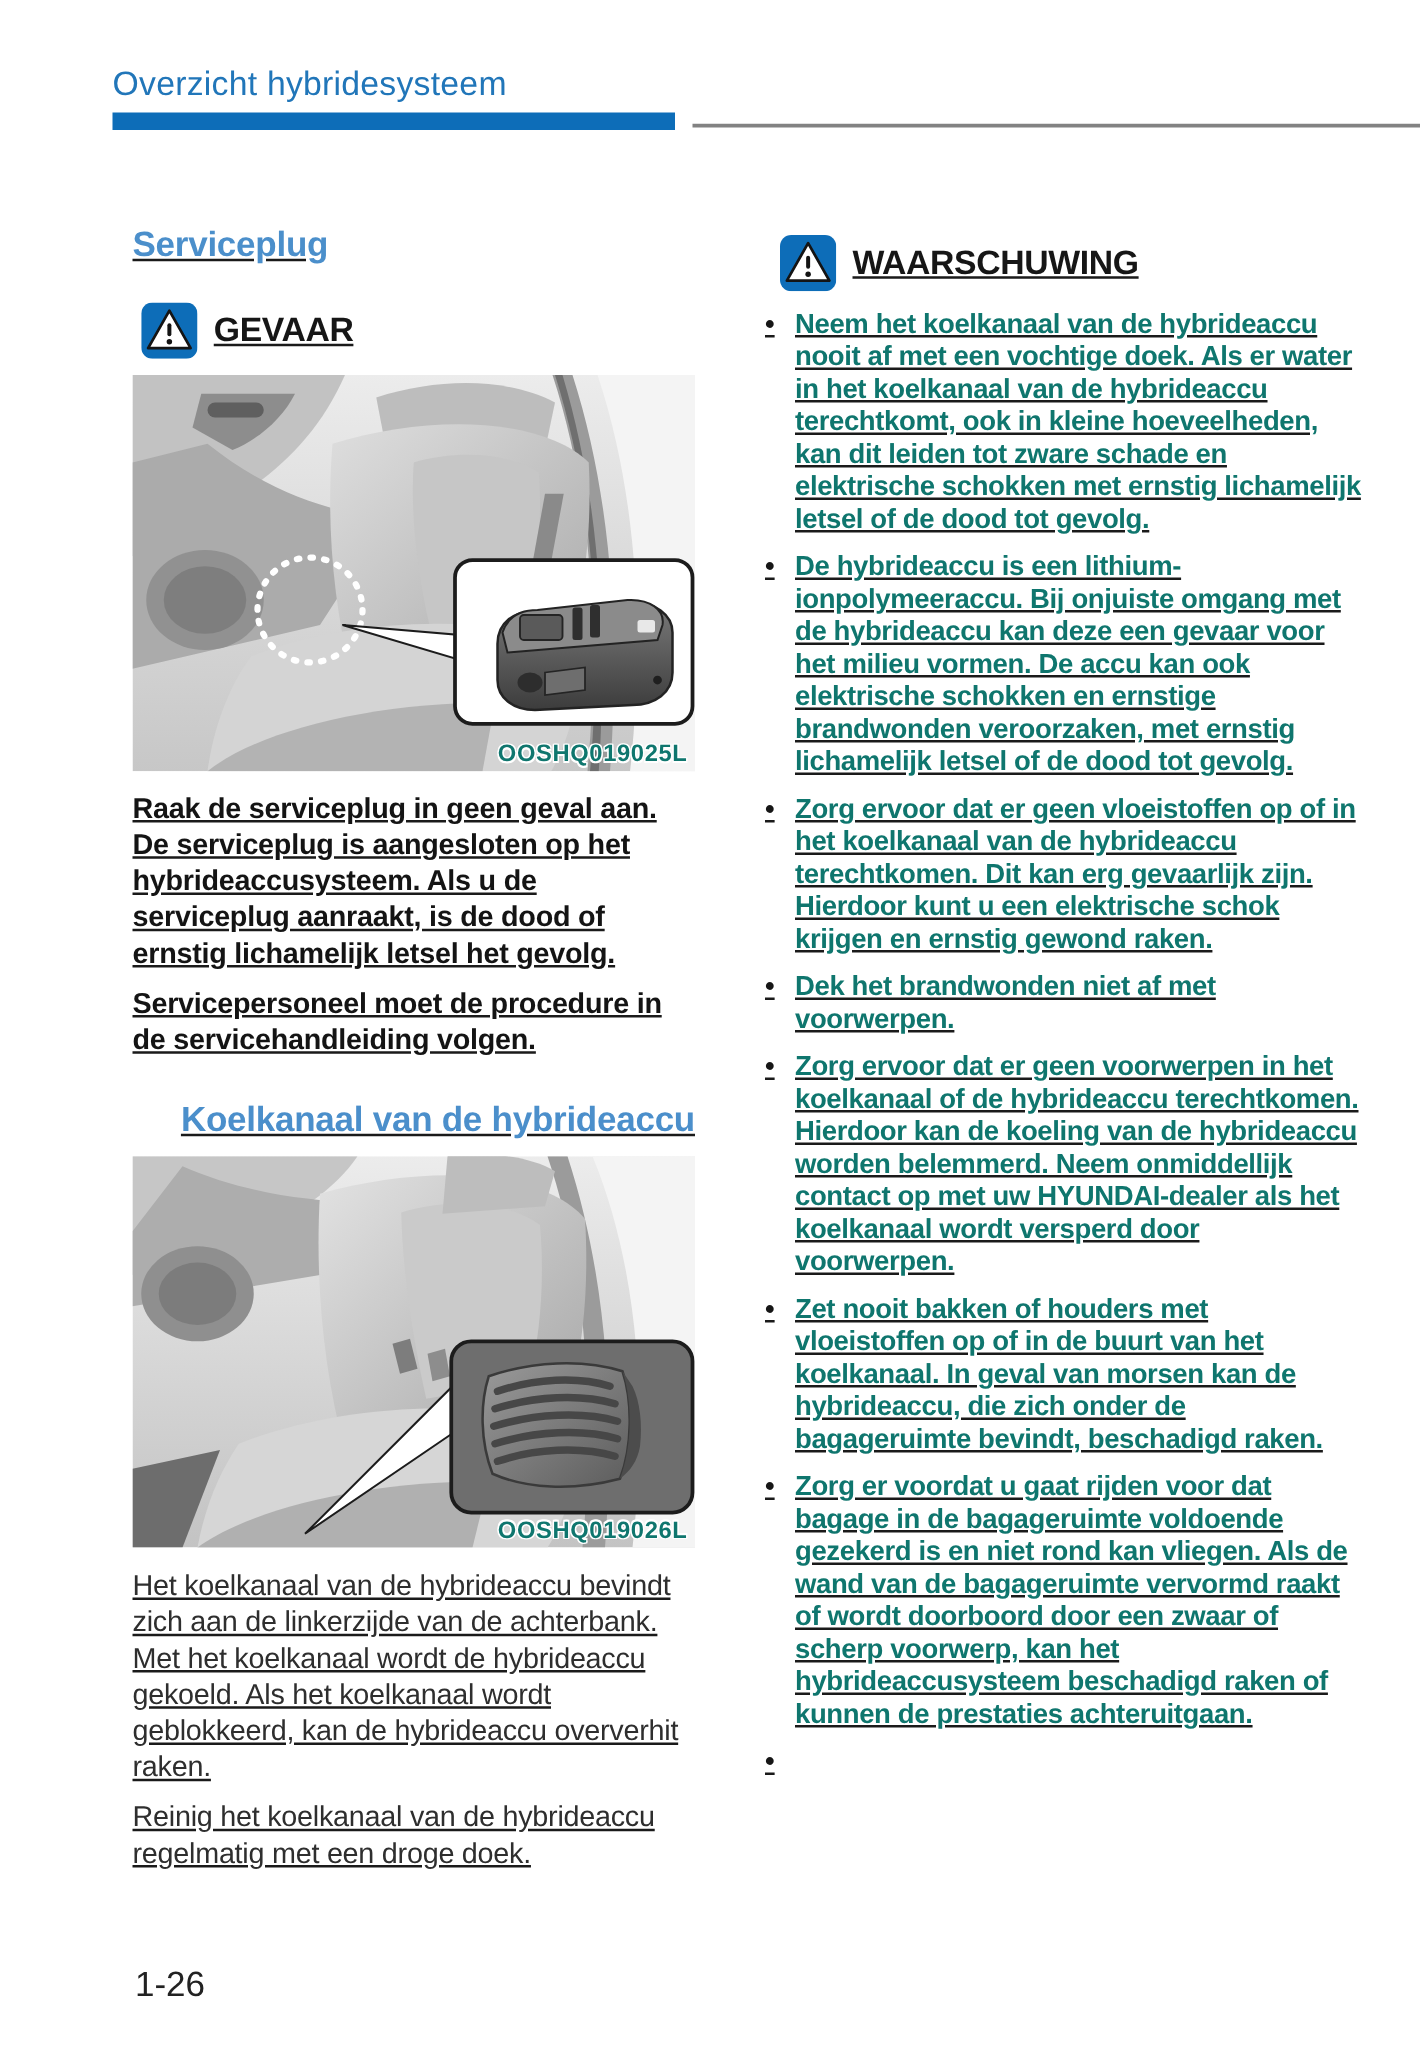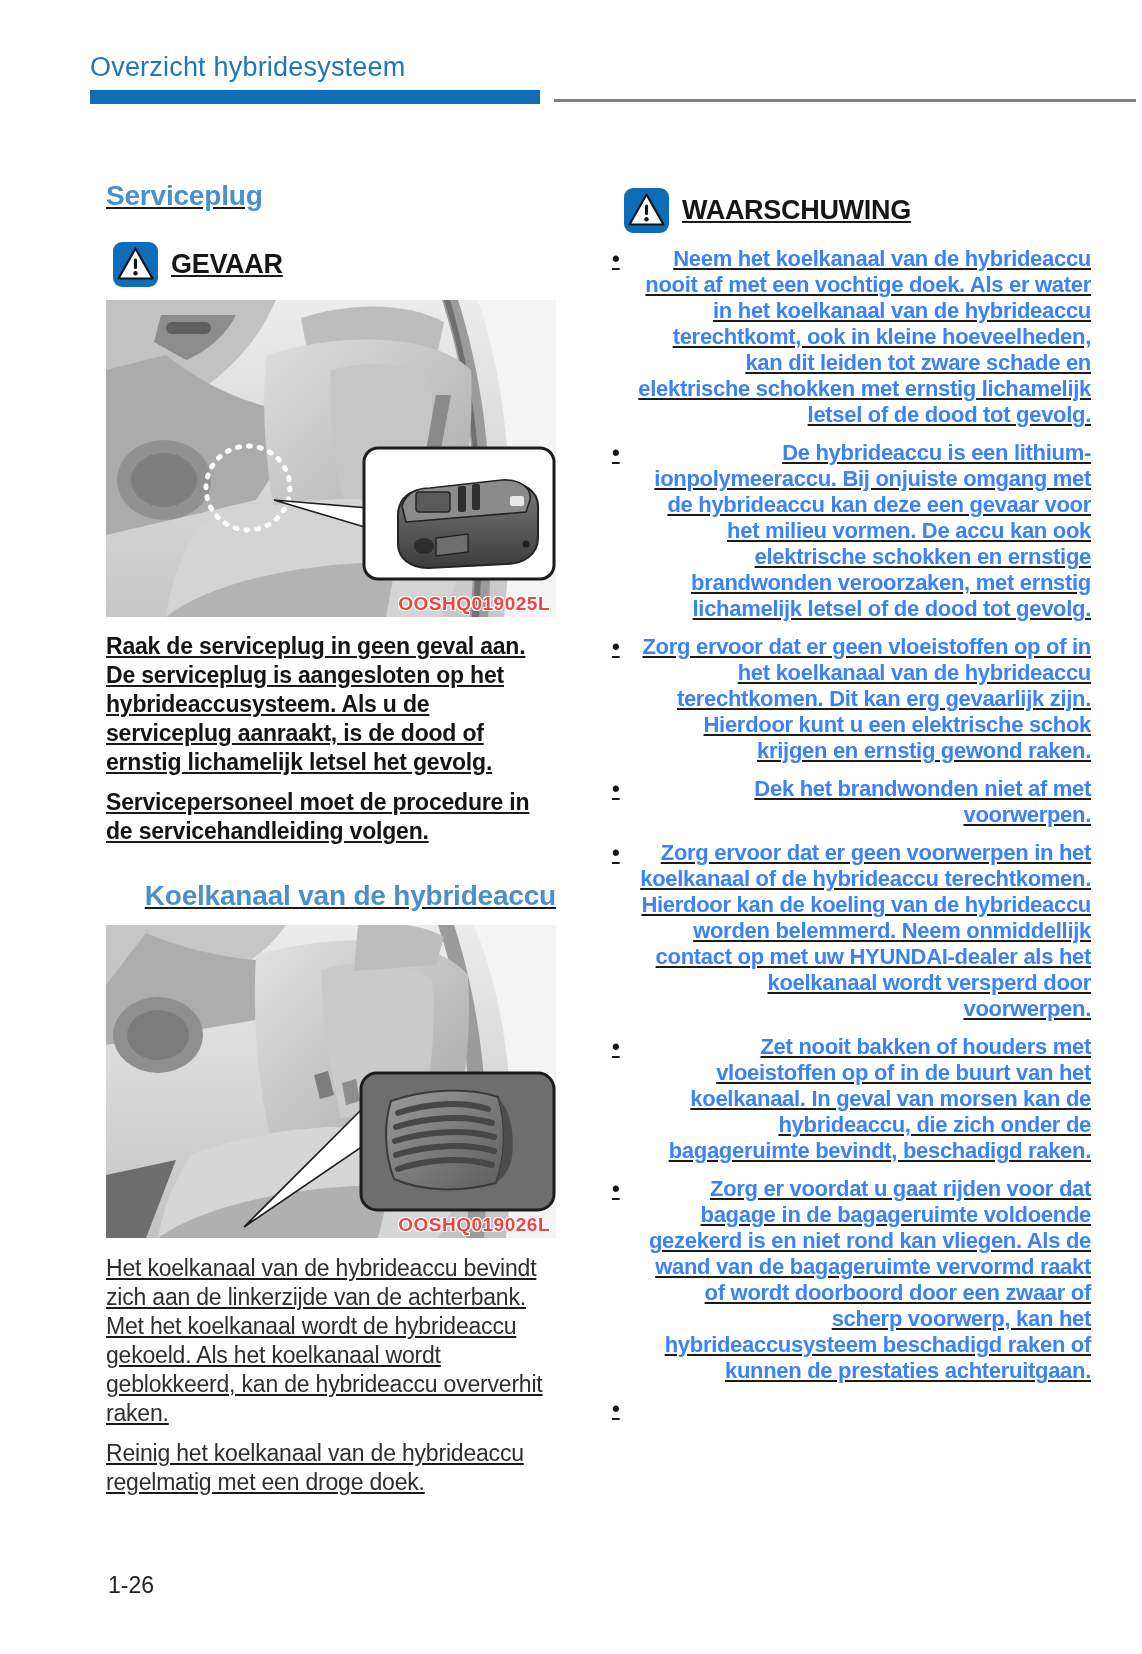--- a/index.html
+++ b/index.html
@@ -62,21 +62,21 @@
     position:relative;
     width:450px;
     margin-top:13px;
     line-height:0;
   }
   .figure svg{display:block;}
   .figure-code{
     position:absolute; right:6px; bottom:4px;
     line-height:1;
     font-size:19px; font-weight:bold;
-    color:#ef4444; letter-spacing:0.5px;
+    color:#0f766e; letter-spacing:0.5px;
     text-shadow:1px 1px 0 #fff,-1px -1px 0 #fff,1px -1px 0 #fff,-1px 1px 0 #fff,0 1px 0 #fff,0 -1px 0 #fff,1px 0 0 #fff,-1px 0 0 #fff;
   }
 
   .para{
     margin:0; width:450px;
     font-size:23px; line-height:29px;
     letter-spacing:-0.2px;
   }
   .para.bold{font-weight:bold; color:#141414; margin-top:15px;}
   .para.bold + .para.bold{margin-top:11px;}
@@ -91,27 +91,27 @@
     display:flex; align-items:flex-start;
     margin-bottom:12px;
   }
   .bullet-marker{
     flex:0 0 24px; width:24px;
     font-size:22px; line-height:26px; font-weight:bold; color:#161616;
   }
   .bullet-text{
     width:455px;
     font-size:22px; line-height:26px; font-weight:bold;
-    color:#3b82f6; letter-spacing:-0.3px;text-align:right;
+    color:#0f766e; letter-spacing:-0.3px;
   }
 
   
   .footer-page-number{
     position:absolute; left:66px; top:1572px;
-    font-size:23px; color:#222222;
+    font-size:28px; color:#222222;
   }
 </style>
 </head>
 <body>
 
 <div class="page">
 
   <div class="header-title">Overzicht hybridesysteem</div>
   <div class="header-bar"></div>
   <div class="header-rule"></div>

